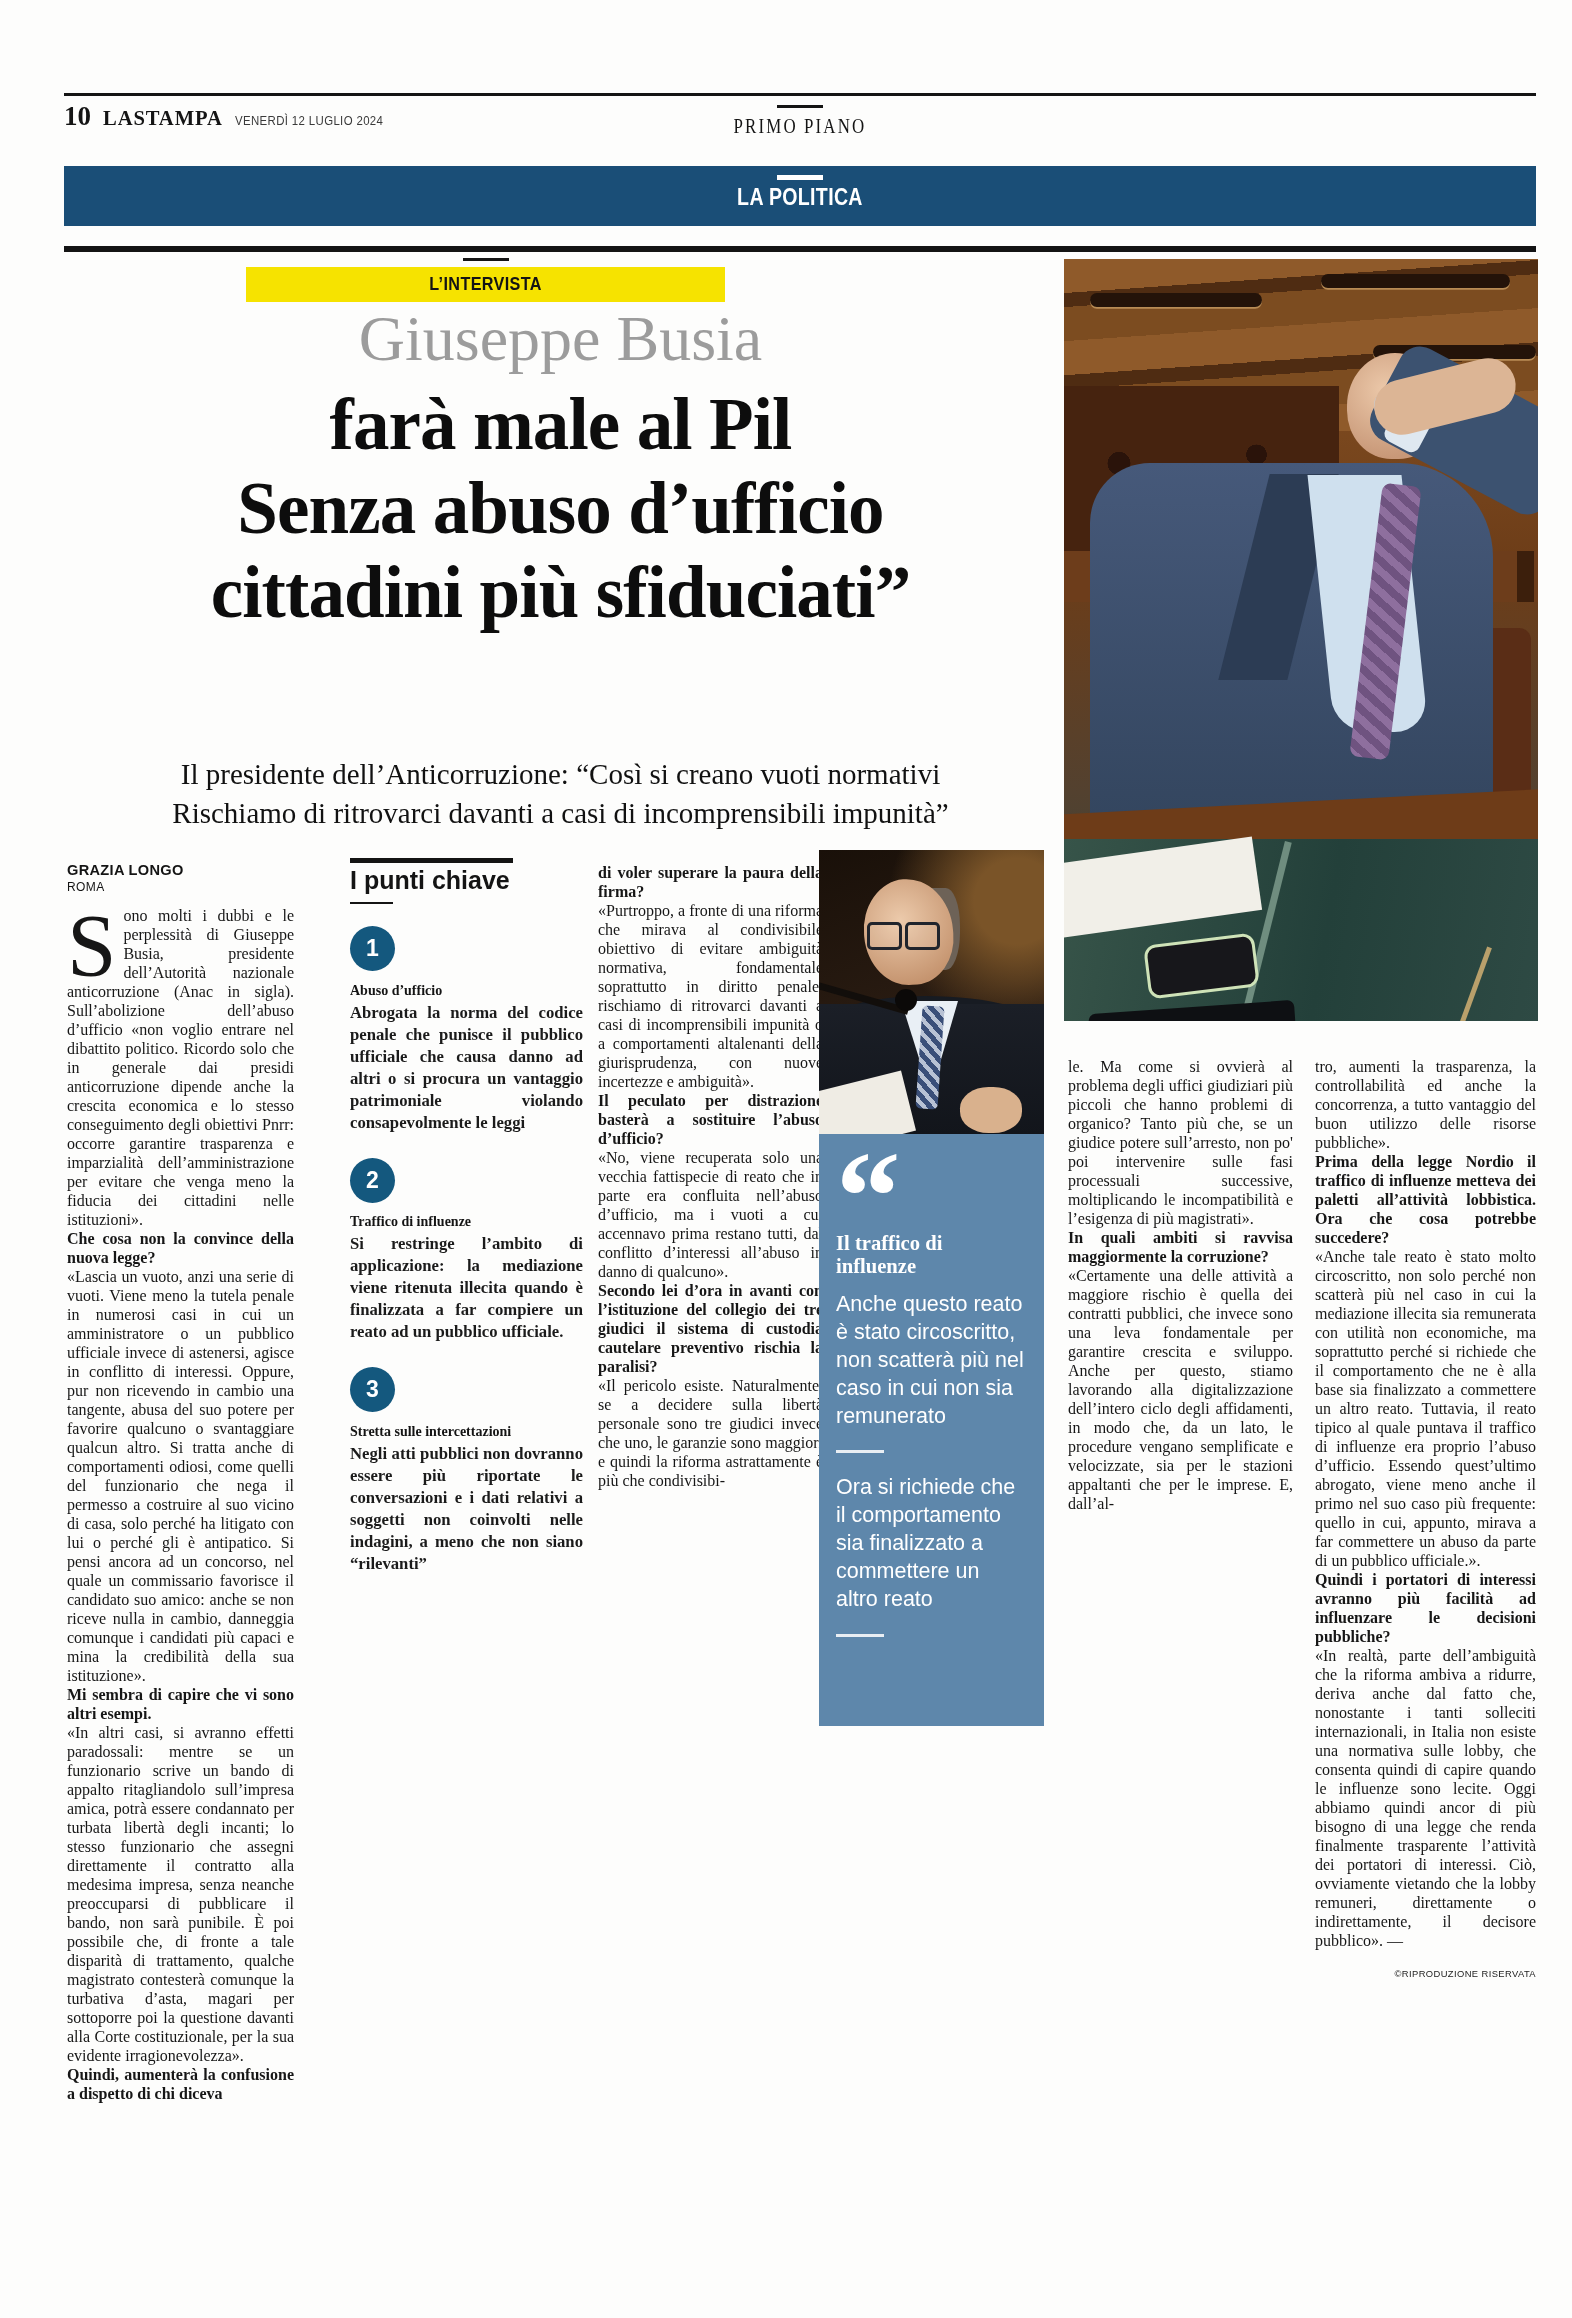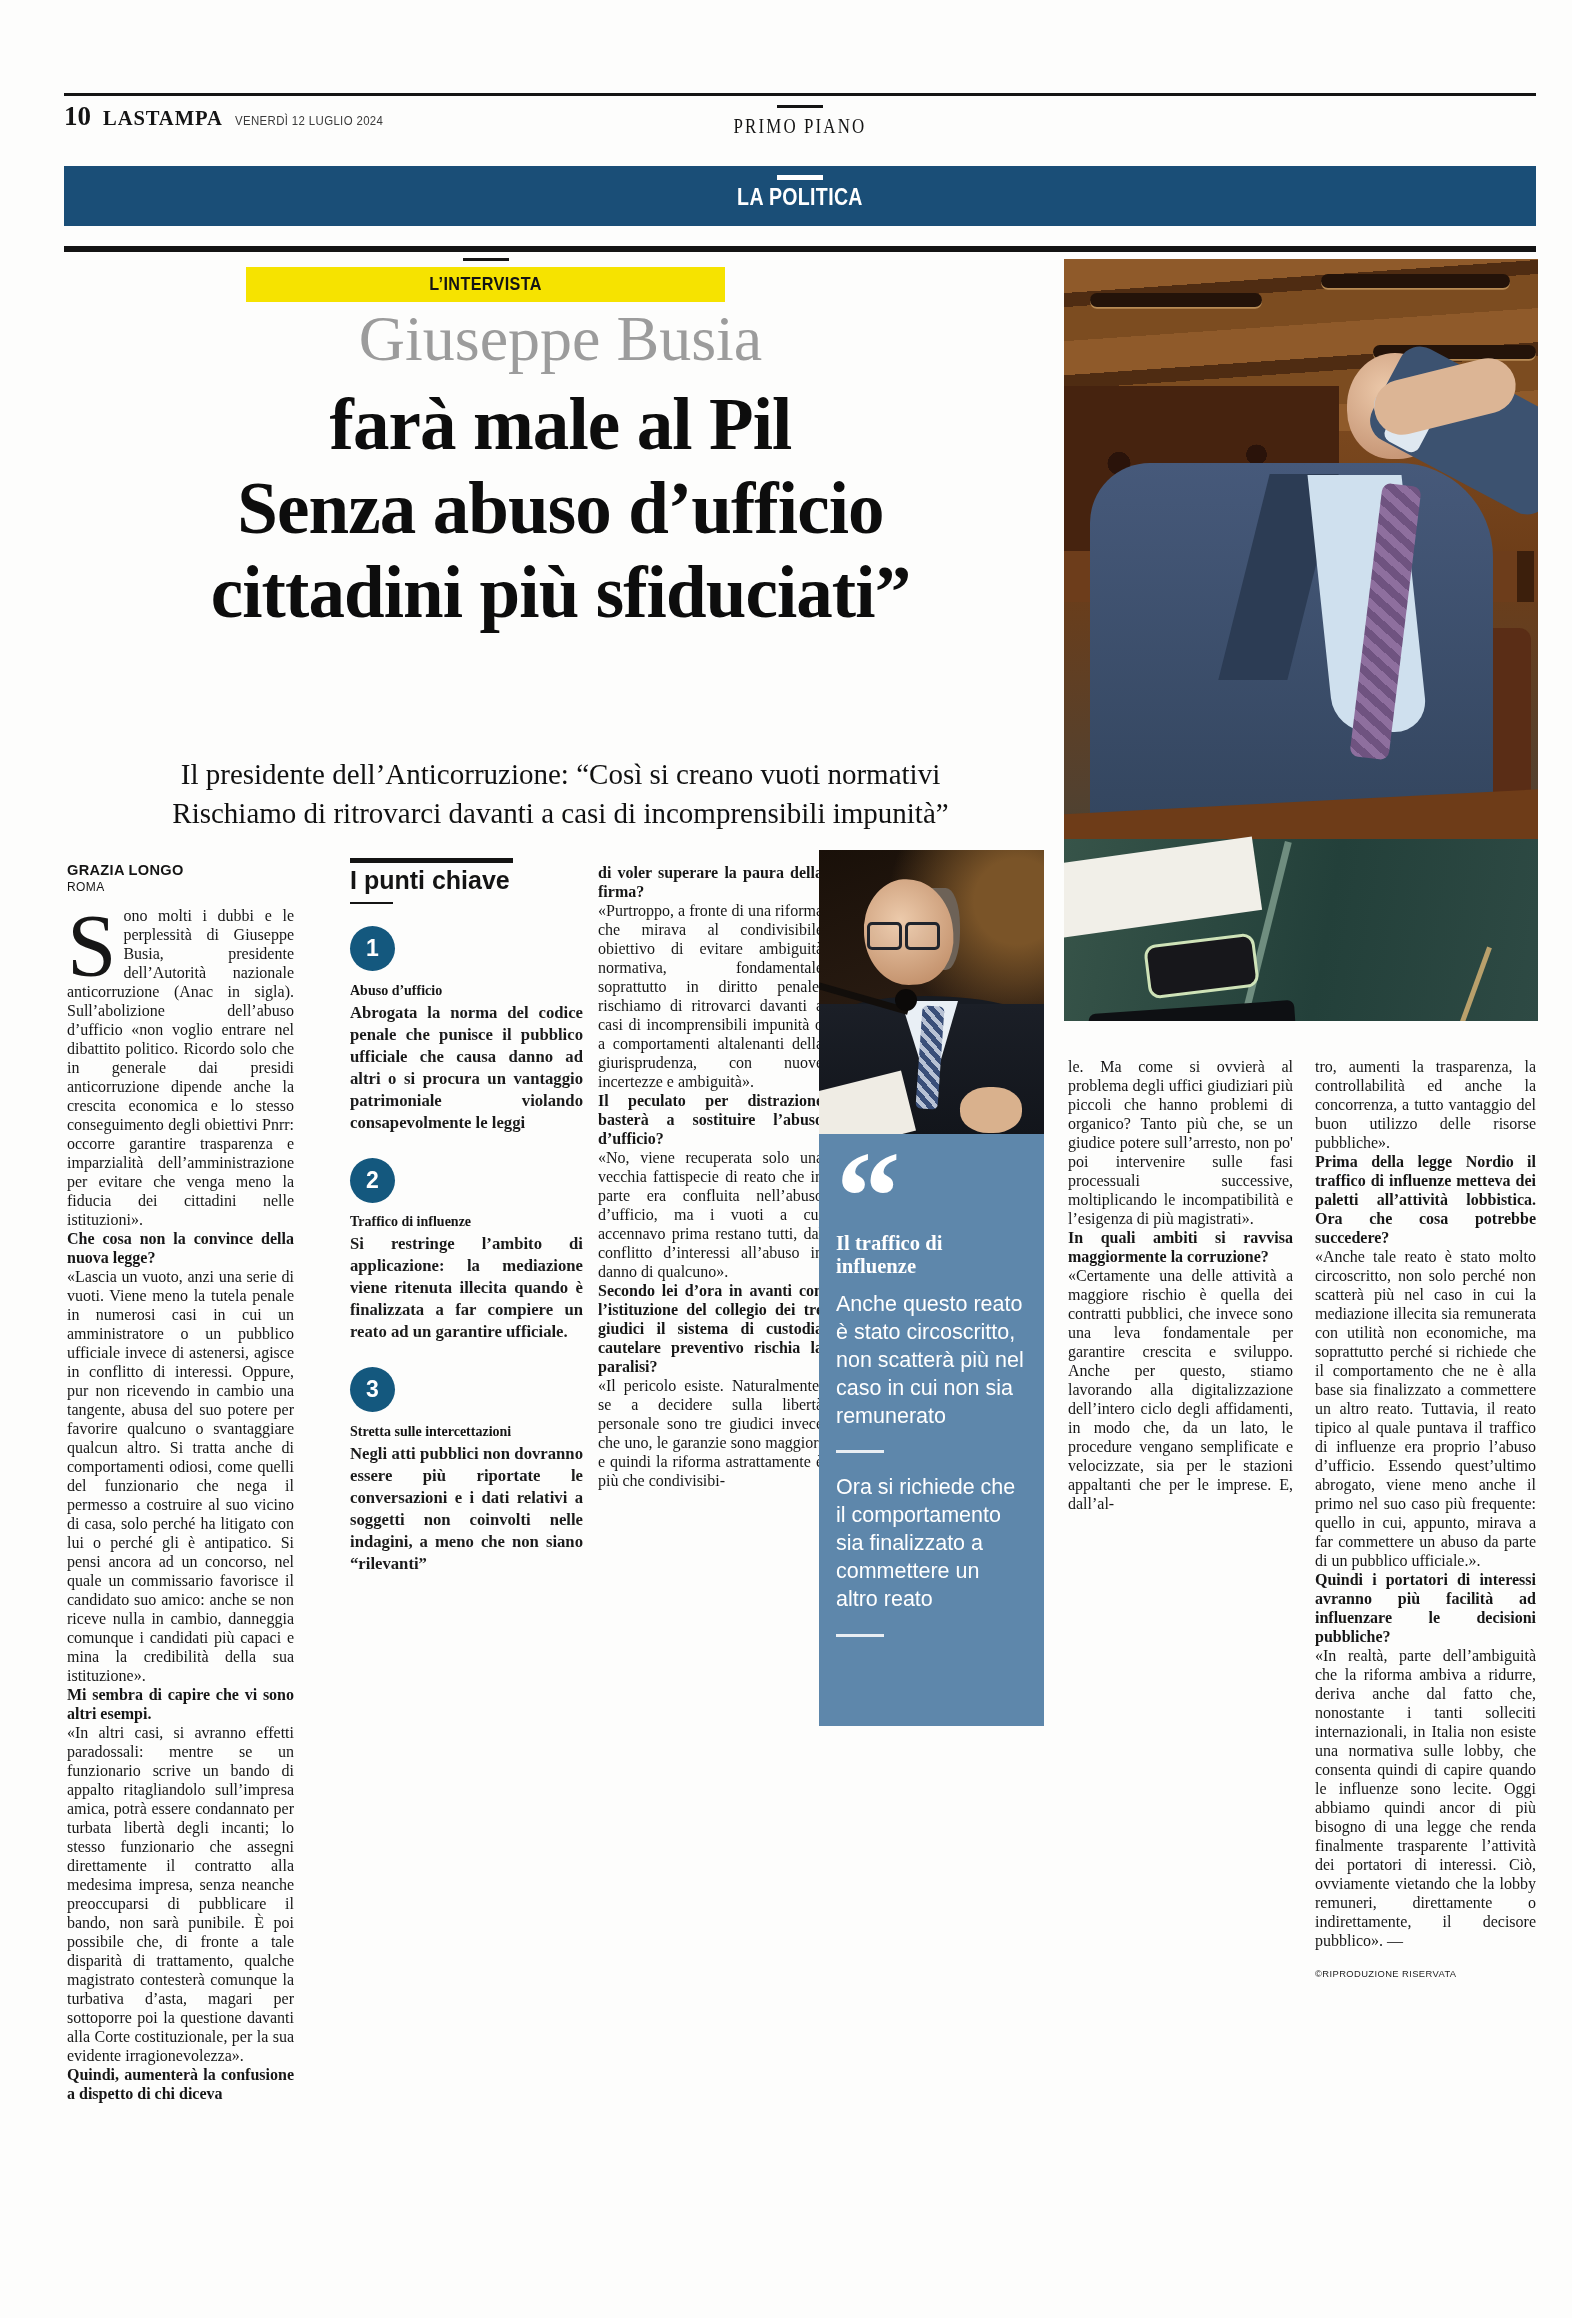--- a/index.html
+++ b/index.html
@@ -37,21 +37,21 @@
   .standfirst{left:64px;top:755px;width:993px;text-align:center;font-size:29px;line-height:39px;color:#111;}
 
   
   .col{position:absolute;font-size:16px;line-height:19px;text-align:justify;color:#161616;}
   .col p{margin:0;}
   .q{font-weight:bold;}
   .byline{left:67px;top:862px;font-family:"Liberation Sans",sans-serif;}
   .byl-author{font-weight:bold;font-size:14.6px;letter-spacing:0.3px;}
   .byl-city{font-size:12px;letter-spacing:0.4px;margin-top:2px;}
   .dropcap{float:left;font-size:89px;line-height:72px;padding:3.4px 6.9px 0 0;}
-  .copyright{margin-top:13.7px;text-align:left;font-family:"Liberation Sans",sans-serif;
+  .copyright{margin-top:13.7px;text-align:right;font-family:"Liberation Sans",sans-serif;
              font-size:9.4px;letter-spacing:0.4px;color:#222;}
 
   
   .keypoints{left:350px;top:858px;width:233px;}
   .kp-bar{width:163px;height:5.1px;background:#141414;}
   .kp-title{font-family:"Liberation Sans",sans-serif;font-weight:bold;font-size:25px;margin:3.4px 0 6.9px;}
   .kp-rule{width:43px;height:1.7px;background:#141414;margin-bottom:22px;}
   .kp-item{margin-bottom:24px;}
   .kp-num{width:45px;height:45px;border-radius:50%;background:var(--accent-blue,#14587e);color:#fff;
           font-family:"Liberation Sans",sans-serif;font-weight:bold;font-size:23px;
@@ -200,21 +200,21 @@
     <div class="kp-title">I punti chiave</div>
     <div class="kp-rule"></div>
     <div class="kp-item">
       <div class="kp-num">1</div>
       <div class="kp-head">Abuso d’ufficio</div>
       <div class="kp-text">Abrogata la norma del codice penale che punisce il pubblico ufficiale che causa danno ad altri o si procura un vantaggio patrimoniale violando consapevolmente le leggi</div>
     </div>
     <div class="kp-item">
       <div class="kp-num">2</div>
       <div class="kp-head">Traffico di influenze</div>
-      <div class="kp-text">Si restringe l’ambito di applicazione: la mediazione viene ritenuta illecita quando è finalizzata a far compiere un reato ad un garantire ufficiale.</div>
+      <div class="kp-text">Si restringe l’ambito di applicazione: la mediazione viene ritenuta illecita quando è finalizzata a far compiere un reato ad un pubblico ufficiale.</div>
     </div>
     <div class="kp-item">
       <div class="kp-num">3</div>
       <div class="kp-head">Stretta sulle intercettazioni</div>
       <div class="kp-text">Negli atti pubblici non dovranno essere più riportate le conversazioni e i dati relativi a soggetti non coinvolti nelle indagini, a meno che non siano “rilevanti”</div>
     </div>
   </div>
 
   <div class="col" style="left:598px;top:863px;width:225px;">
     <p class="q">di voler superare la paura della firma?</p>

